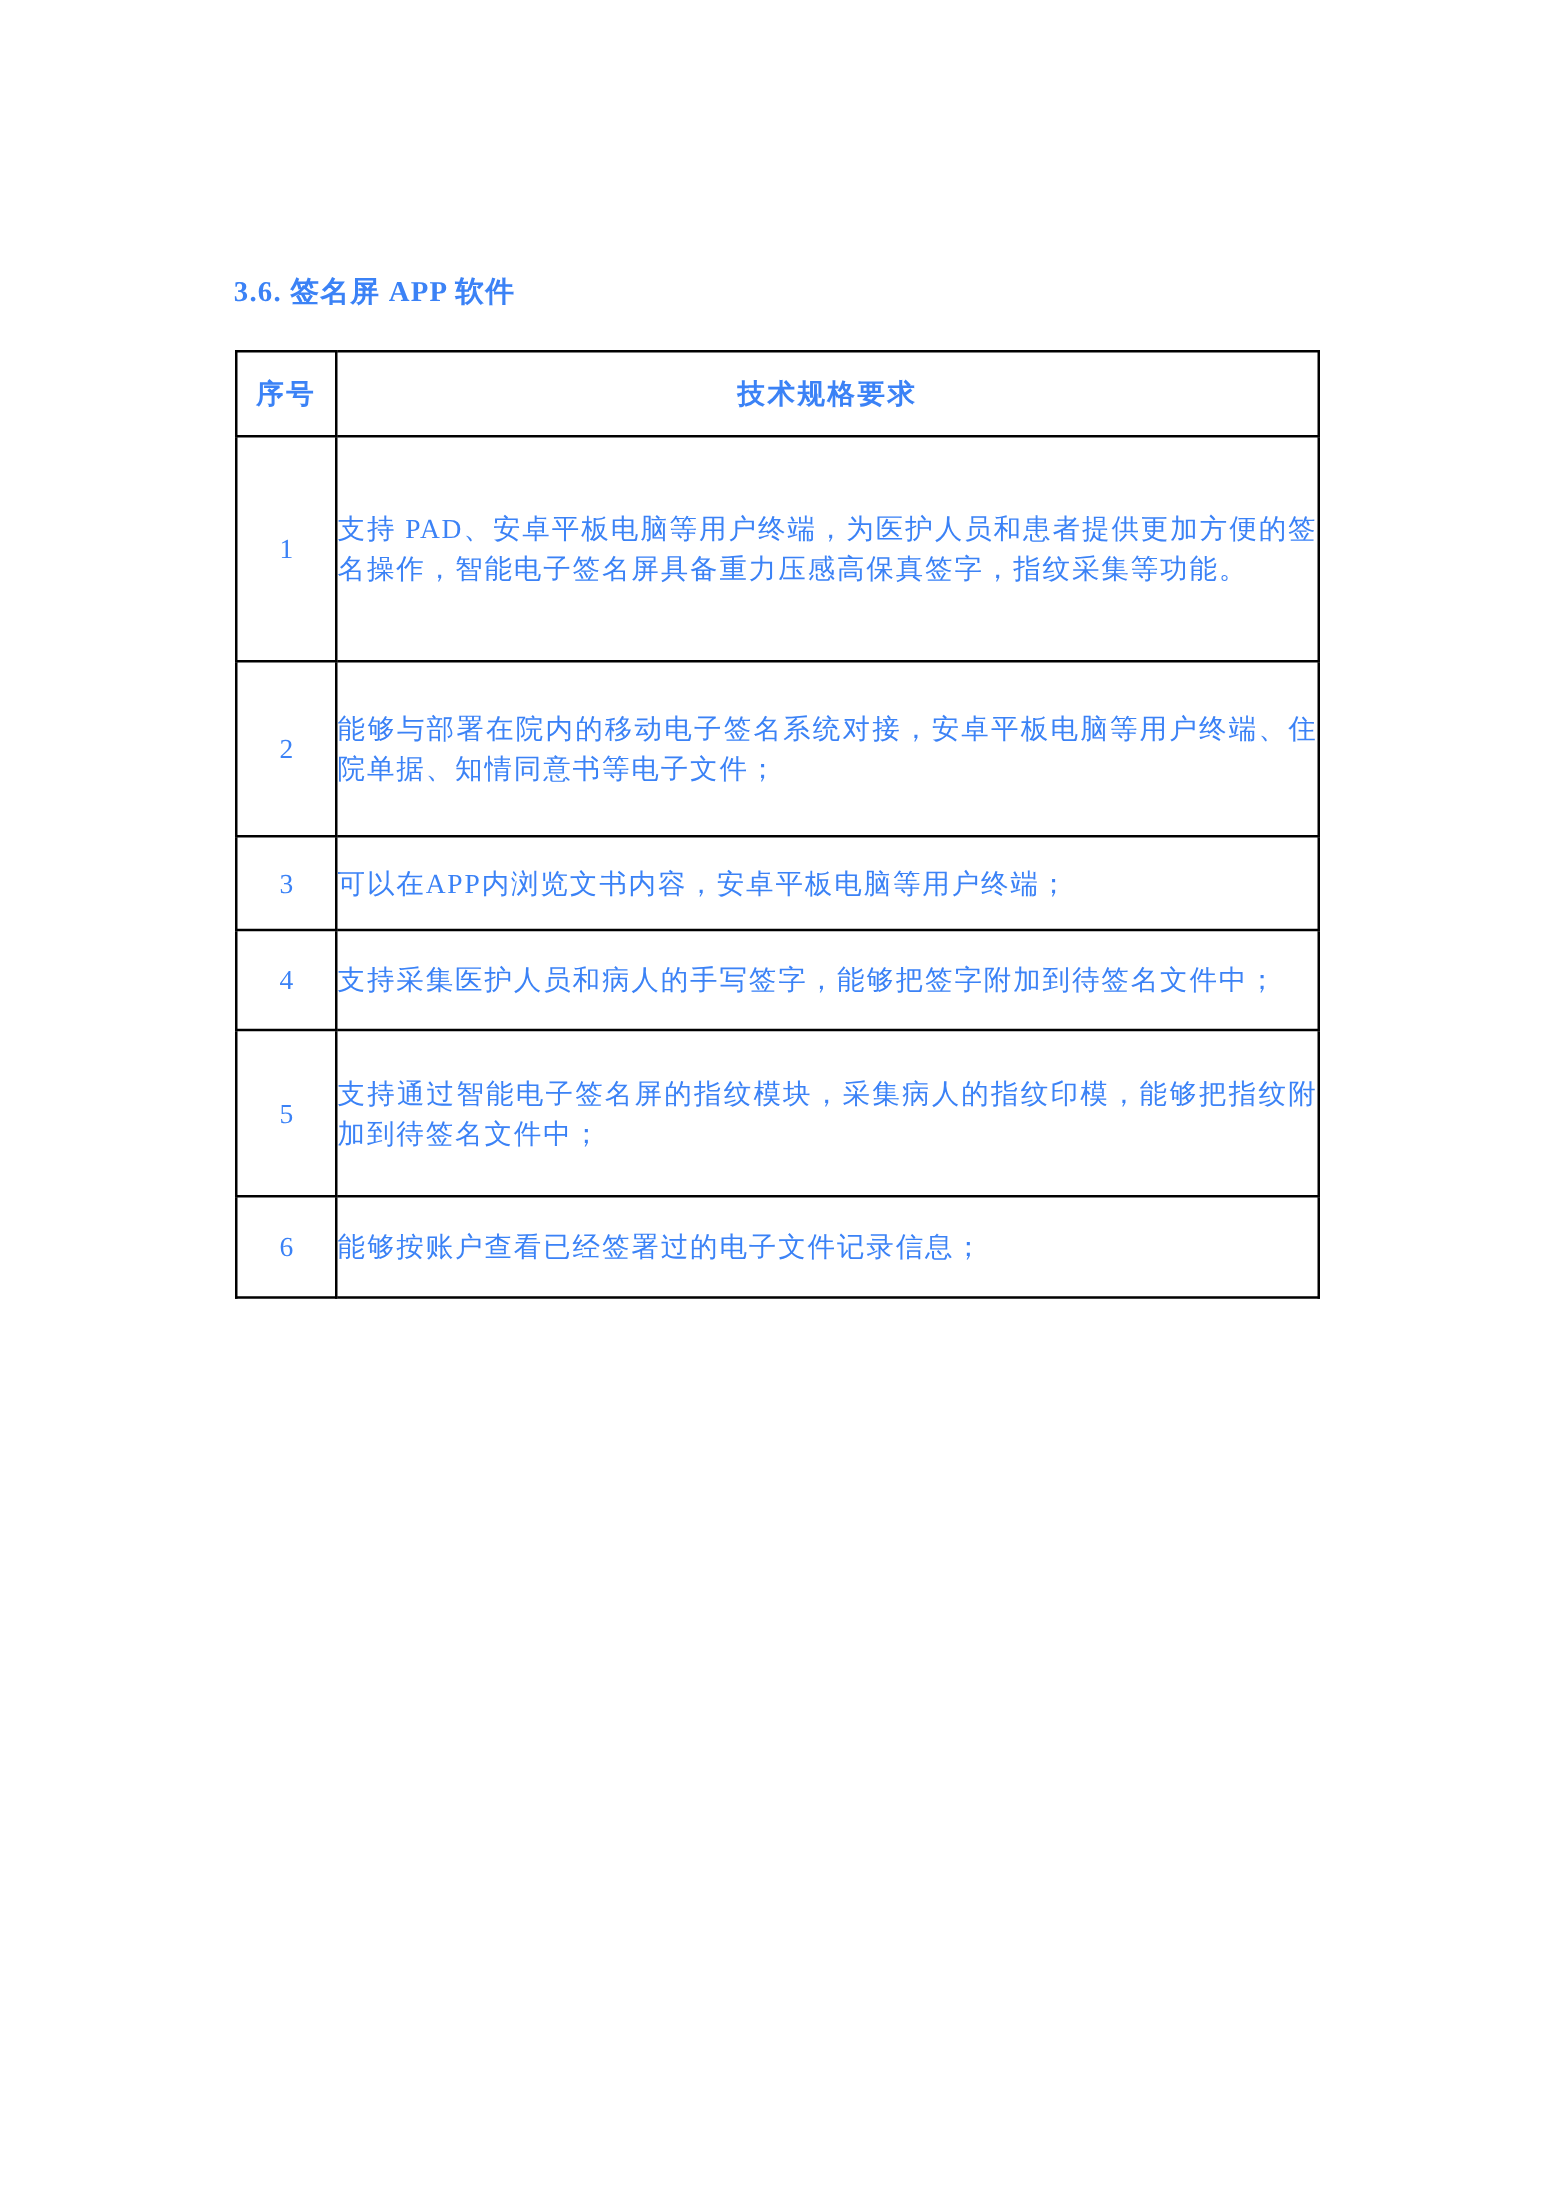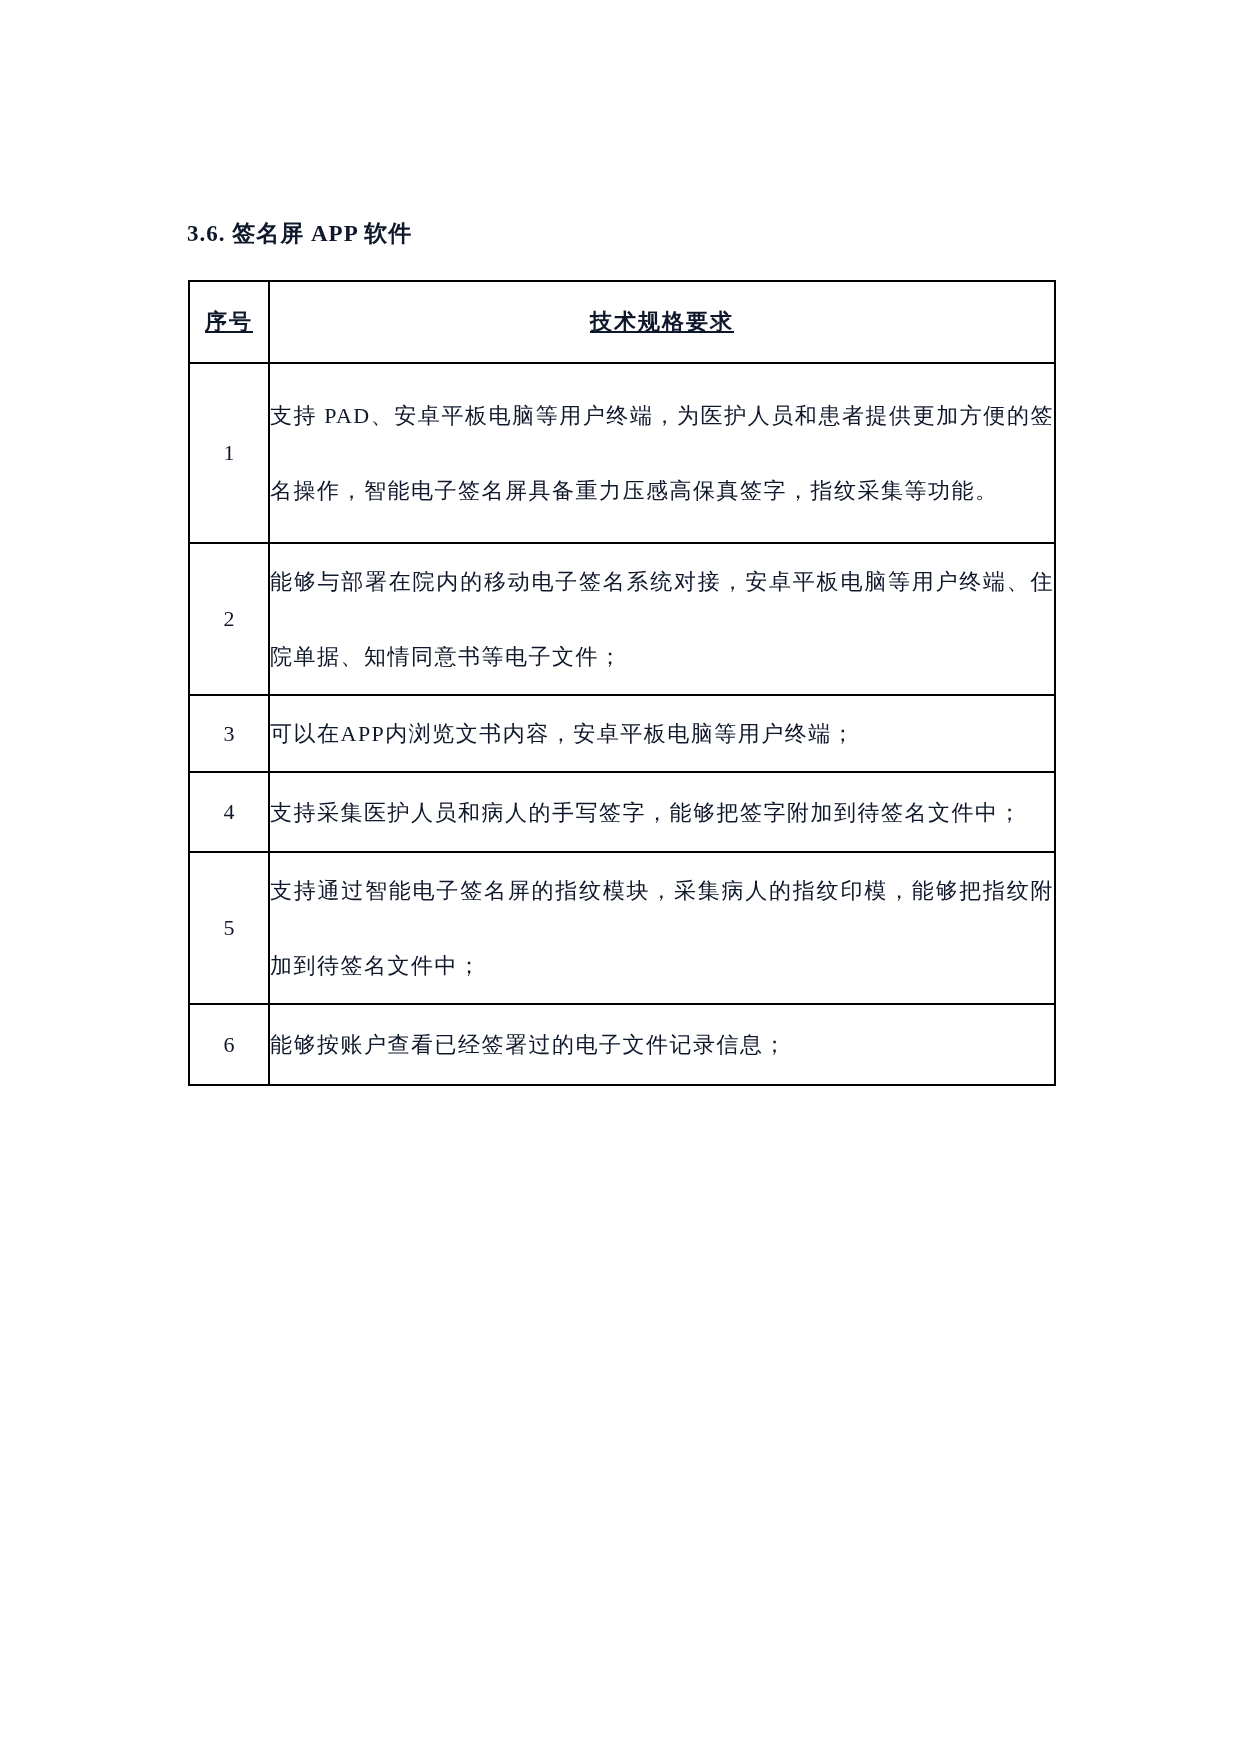--- a/index.html
+++ b/index.html
@@ -5,21 +5,21 @@
   html, body {
     margin: 0;
     padding: 0;
     background: #ffffff;
   }
   .page {
     position: relative;
     width: 1241px;
     height: 1754px;
     background: #ffffff;
-    color: #0f172a;
+    color: #3b82f6;
     font-family: "Liberation Serif", "DejaVu Serif", serif;
     overflow: hidden;
   }
   .heading {
     position: absolute;
     left: 187px;
     top: 218px;
     font-size: 23px;
     font-weight: bold;
     letter-spacing: 1px;
@@ -41,34 +41,34 @@
     font-weight: normal;
     vertical-align: middle;
     padding: 0;
     overflow: hidden;
   }
   .spec-table th {
     font-weight: bold;
     text-align: center;
     letter-spacing: 2px;
   }
-  .row-header { height: 82px; text-decoration: underline; }
+  .row-header { height: 68px; }
   .row-h1 { height: 180px; }
   .row-h2 { height: 140px; }
   .row-h3 { height: 75px; }
   .row-h4 { height: 80px; }
   .row-h5 { height: 133px; }
   .row-h6 { height: 81px; }
   .num-cell {
     text-align: center;
   }
   .text-cell {
     text-align: justify;
     text-justify: inter-ideograph;
-    line-height: 75px;
+    line-height: 32px;
     letter-spacing: 1.5px;
     padding: 0 10px;
   }
 </style>
 </head>
 <body>
 
 <div class="page">
 
   <div class="heading">3.6. 签名屏 APP 软件</div>

